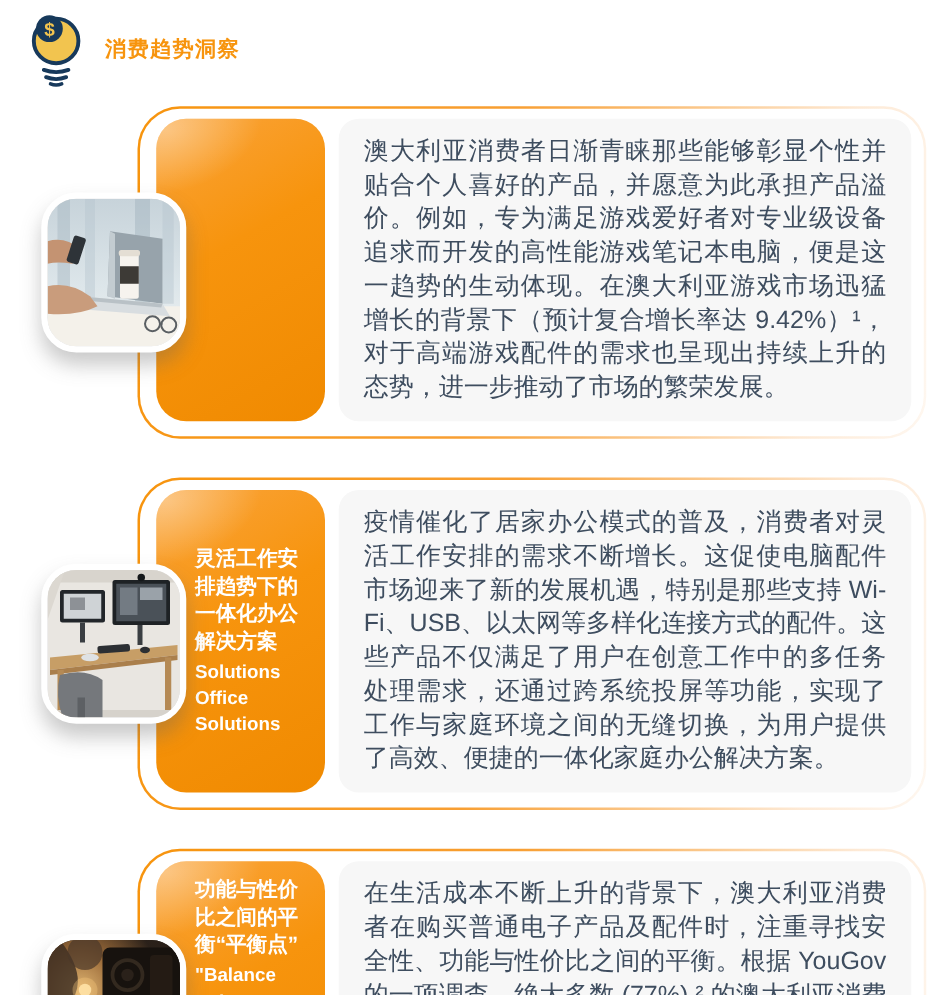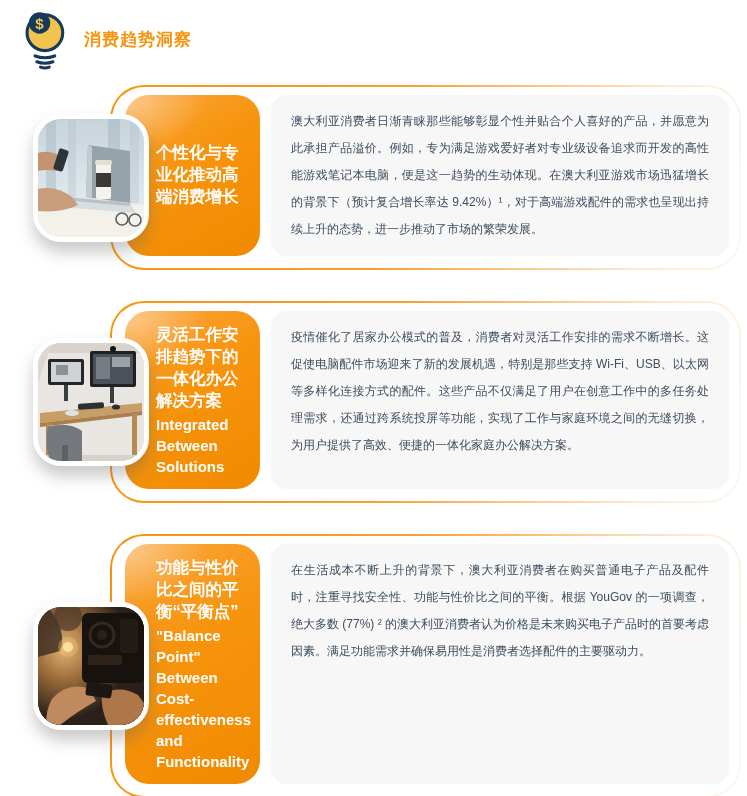--- a/index.html
+++ b/index.html
@@ -36,21 +36,21 @@
     content:""; position:absolute; top:-22px; left:-28px; width:120px; height:78px;
     background:radial-gradient(ellipse at 32% 32%, rgba(255,255,255,0.38), rgba(255,255,255,0) 68%);
     transform:rotate(-14deg); pointer-events:none;
   }
   .label-zh { position:relative; font-size:16.5px; line-height:22px; margin-bottom:3px; }
   .label-en { position:relative; font-size:15px; line-height:21px; overflow-wrap:break-word; word-break:break-word; }
   .body-panel {
     flex:1; background:#F7F7F7; border-radius:16px; padding:13px 20px;
   }
   .body-panel p {
-    margin:0; font-size:12px; line-height:27px; color:#3E4D5F; text-align:justify;
+    margin:0; font-size:20px; line-height:27px; color:#3E4D5F; text-align:justify;
   }
 
   
   .card-photo {
     position:absolute; left:-77px; top:50%; transform:translateY(-50%);
     width:116px; height:128px; border:5px solid #fff; border-radius:28px;
     overflow:hidden; z-index:3; background:#ddd;
     box-shadow:0 10px 16px rgba(100,100,100,0.35);
   }
   .card-photo svg { width:100%; height:100%; display:block; }
@@ -102,21 +102,20 @@
           <circle cx="84" cy="100" r="6" fill="none" stroke="#5a5f63" stroke-width="1.6"></circle>
           <circle cx="97" cy="101" r="6" fill="none" stroke="#5a5f63" stroke-width="1.6"></circle>
           <path d="M90 100 h2" stroke="#5a5f63" stroke-width="1.6"></path>
           <path d="M0 70 Q18 66 34 78 L40 86 Q24 94 0 92 Z" fill="#c99c7c"></path>
           <path d="M0 34 Q14 30 26 40 L20 52 Q8 50 0 52 Z" fill="#c49372"></path>
           <rect x="18" y="30" width="10" height="22" rx="2" transform="rotate(18 23 41)" fill="#2e3338"></rect>
         </svg>
       </div>
       <div class="card-inner">
         <div class="label-box">
-          <div class="label-zh">个性化与专业化推动高端消费增长</div>
         </div>
         <div class="body-panel">
           <p>澳大利亚消费者日渐青睐那些能够彰显个性并贴合个人喜好的产品，并愿意为此承担产品溢价。例如，专为满足游戏爱好者对专业级设备追求而开发的高性能游戏笔记本电脑，便是这一趋势的生动体现。在澳大利亚游戏市场迅猛增长的背景下（预计复合增长率达 9.42%）¹，对于高端游戏配件的需求也呈现出持续上升的态势，进一步推动了市场的繁荣发展。</p>
         </div>
       </div>
     </section>
 
     <section class="card-frame">
       <div class="card-photo">
         <svg viewBox="0 0 106 118" preserveAspectRatio="xMidYMid slice" aria-hidden="true">
@@ -141,21 +140,21 @@
           <ellipse cx="78" cy="64" rx="4" ry="2.6" fill="#2c2f33"></ellipse>
           <ellipse cx="34" cy="70" rx="7" ry="3" fill="#dfe2e4"></ellipse>
           <rect y="112" width="106" height="6" fill="#d6d2cb"></rect>
           <path d="M10 84 Q30 78 44 88 L44 118 L12 118 Q6 100 10 84 Z" fill="#75787c"></path>
           <rect x="24" y="102" width="6" height="16" fill="#5d6064"></rect>
         </svg>
       </div>
       <div class="card-inner">
         <div class="label-box">
           <div class="label-zh">灵活工作安排趋势下的一体化办公解决方案</div>
-          <div class="label-en">Integrated Between Solutions</div>
+          <div class="label-en">Solutions Office Solutions</div>
         </div>
         <div class="body-panel">
           <p>疫情催化了居家办公模式的普及，消费者对灵活工作安排的需求不断增长。这促使电脑配件市场迎来了新的发展机遇，特别是那些支持 Wi-Fi、USB、以太网等多样化连接方式的配件。这些产品不仅满足了用户在创意工作中的多任务处理需求，还通过跨系统投屏等功能，实现了工作与家庭环境之间的无缝切换，为用户提供了高效、便捷的一体化家庭办公解决方案。</p>
         </div>
       </div>
     </section>
 
     <section class="card-frame">
       <div class="card-photo">
         <svg viewBox="0 0 106 118" preserveAspectRatio="xMidYMid slice" aria-hidden="true">

